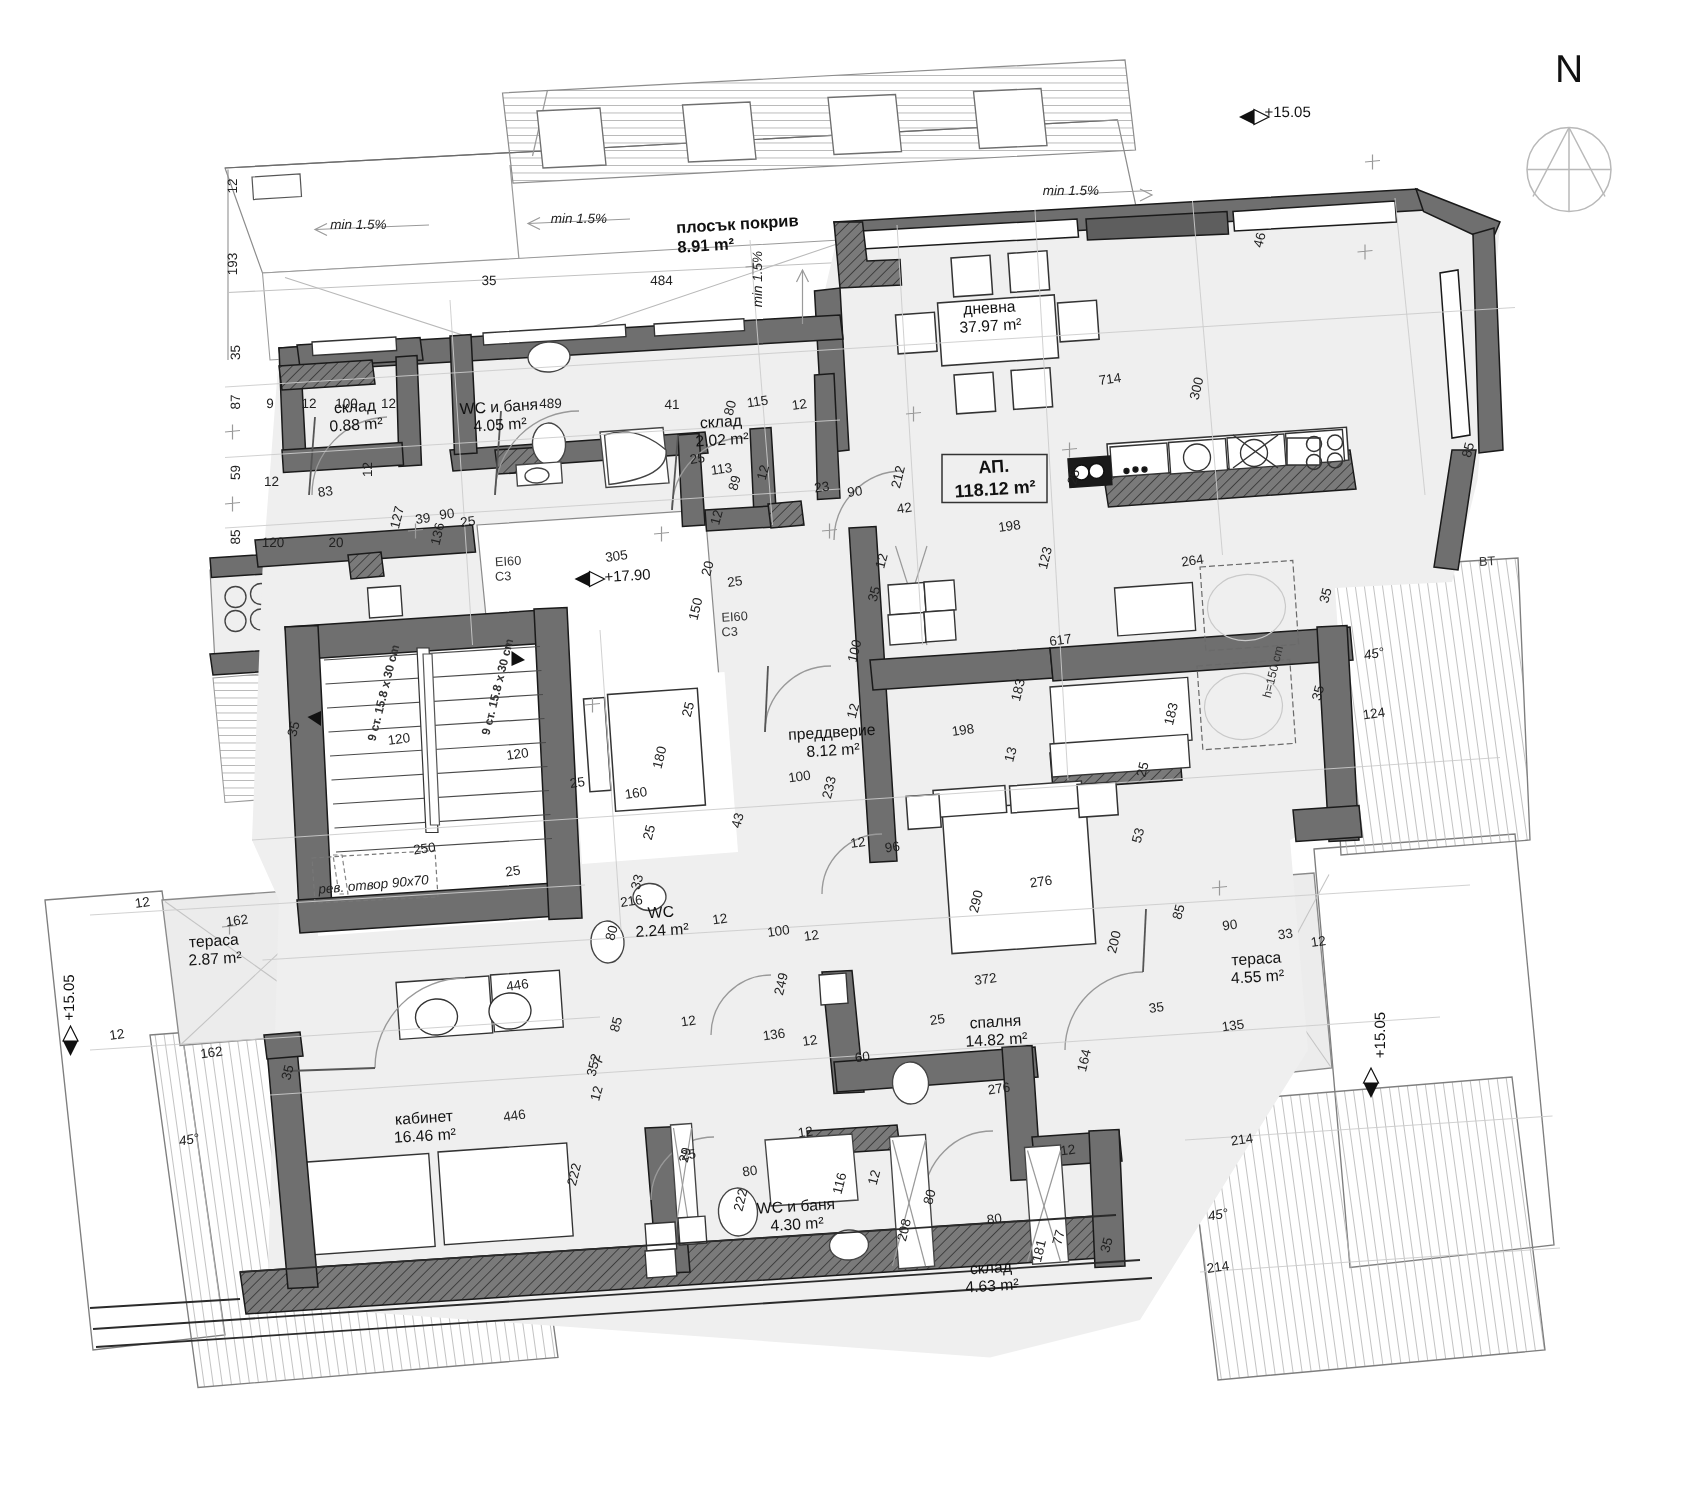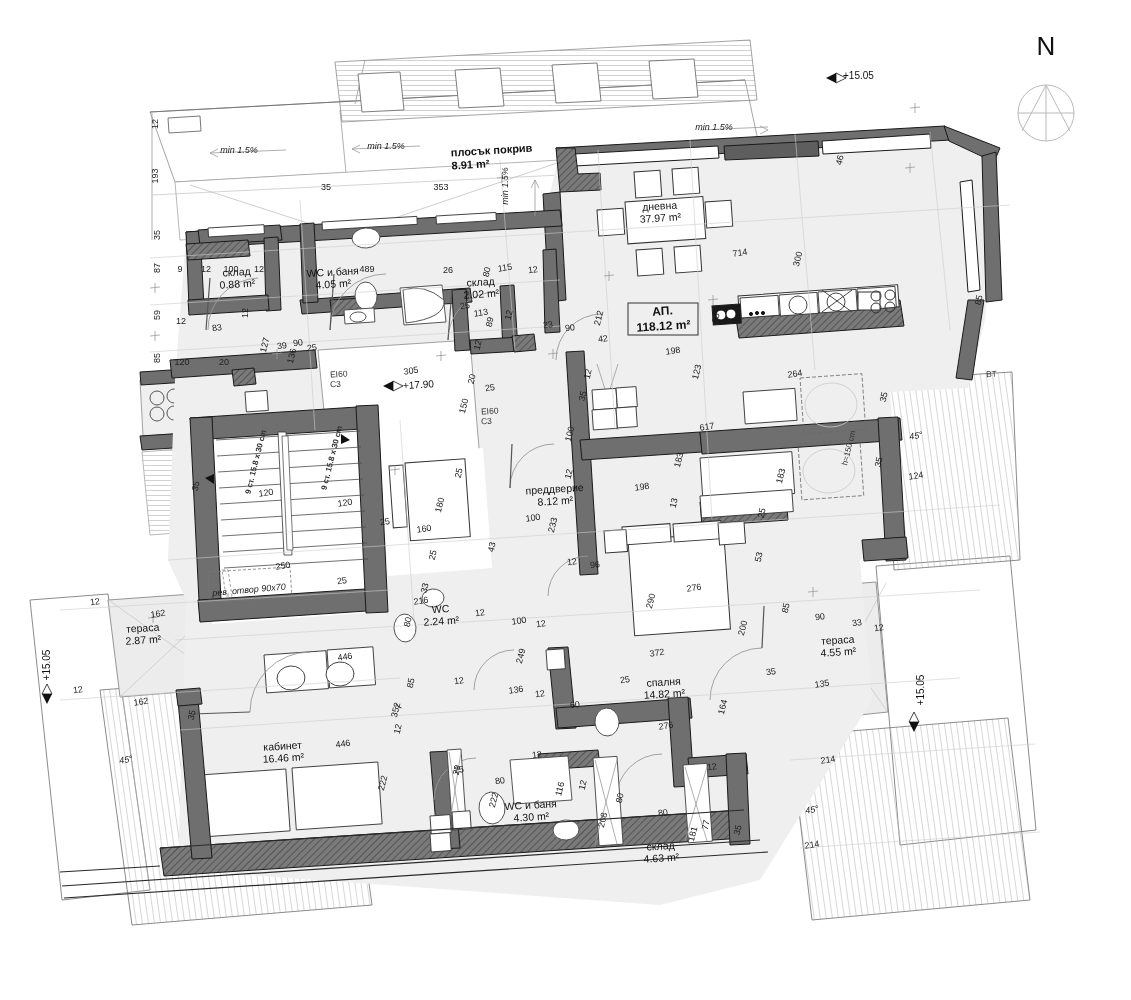--- a/index.html
+++ b/index.html
@@ -511,41 +511,41 @@
 <div class="lbl dimI" style="left:505px;top:186px;transform:translate(-50%,-50%) rotate(-90deg);">min 1.5%</div>
 <div class="lbl dimI" style="left:916px;top:436px;transform:translate(-50%,-50%) rotate(-10deg);">45°</div>
 <div class="lbl dimI" style="left:126px;top:760px;transform:translate(-50%,-50%) rotate(-10deg);">45°</div>
 <div class="lbl dimI" style="left:812px;top:810px;transform:translate(-50%,-50%) rotate(-10deg);">45°</div>
 <div class="lbl small" style="left:849px;top:448px;transform:translate(-50%,-50%) rotate(-76deg);">h=150 cm</div>
 
 <div id="dims">
       <div class="lbl dim" style="left: 155px; top: 124px; transform: translate(-50%, -50%) rotate(-90deg);">12</div>
       <div class="lbl dim" style="left: 155px; top: 176px; transform: translate(-50%, -50%) rotate(-90deg);">193</div>
       <div class="lbl dim" style="left: 326px; top: 187px; transform: translate(-50%, -50%) rotate(0deg);">35</div>
-      <div class="lbl dim" style="left: 441px; top: 187px; transform: translate(-50%, -50%) rotate(0deg);">353</div>
+      <div class="lbl dim" style="left: 441px; top: 187px; transform: translate(-50%, -50%) rotate(0deg);">484</div>
       <div class="lbl dim" style="left: 157px; top: 235px; transform: translate(-50%, -50%) rotate(-90deg);">35</div>
       <div class="lbl dim" style="left: 157px; top: 268px; transform: translate(-50%, -50%) rotate(-90deg);">87</div>
       <div class="lbl dim" style="left: 157px; top: 315px; transform: translate(-50%, -50%) rotate(-90deg);">59</div>
       <div class="lbl dim" style="left: 157px; top: 358px; transform: translate(-50%, -50%) rotate(-90deg);">85</div>
       <div class="lbl dim" style="left: 180px; top: 269px; transform: translate(-50%, -50%) rotate(0deg);">9</div>
       <div class="lbl dim" style="left: 206px; top: 269px; transform: translate(-50%, -50%) rotate(0deg);">12</div>
       <div class="lbl dim" style="left: 231px; top: 269px; transform: translate(-50%, -50%) rotate(0deg);">100</div>
       <div class="lbl dim" style="left: 259px; top: 269px; transform: translate(-50%, -50%) rotate(0deg);">12</div>
       <div class="lbl dim" style="left: 181px; top: 321px; transform: translate(-50%, -50%) rotate(0deg);">12</div>
       <div class="lbl dim" style="left: 217px; top: 328px; transform: translate(-50%, -50%) rotate(-8deg);">83</div>
       <div class="lbl dim" style="left: 182px; top: 362px; transform: translate(-50%, -50%) rotate(0deg);">120</div>
       <div class="lbl dim" style="left: 224px; top: 362px; transform: translate(-50%, -50%) rotate(0deg);">20</div>
       <div class="lbl dim" style="left: 245px; top: 313px; transform: translate(-50%, -50%) rotate(-90deg);">12</div>
       <div class="lbl dim" style="left: 265px; top: 345px; transform: translate(-50%, -50%) rotate(-76deg);">127</div>
       <div class="lbl dim" style="left: 282px; top: 346px; transform: translate(-50%, -50%) rotate(-8deg);">39</div>
       <div class="lbl dim" style="left: 292px; top: 356px; transform: translate(-50%, -50%) rotate(-76deg);">136</div>
       <div class="lbl dim" style="left: 298px; top: 343px; transform: translate(-50%, -50%) rotate(-8deg);">90</div>
       <div class="lbl dim" style="left: 312px; top: 348px; transform: translate(-50%, -50%) rotate(-8deg);">25</div>
       <div class="lbl dim" style="left: 367px; top: 269px; transform: translate(-50%, -50%) rotate(0deg);">489</div>
-      <div class="lbl dim" style="left: 448px; top: 270px; transform: translate(-50%, -50%) rotate(0deg);">26</div>
+      <div class="lbl dim" style="left: 448px; top: 270px; transform: translate(-50%, -50%) rotate(0deg);">41</div>
       <div class="lbl dim" style="left: 487px; top: 272px; transform: translate(-50%, -50%) rotate(-76deg);">80</div>
       <div class="lbl dim" style="left: 505px; top: 268px; transform: translate(-50%, -50%) rotate(-8deg);">115</div>
       <div class="lbl dim" style="left: 533px; top: 270px; transform: translate(-50%, -50%) rotate(-8deg);">12</div>
       <div class="lbl dim" style="left: 465px; top: 306px; transform: translate(-50%, -50%) rotate(-8deg);">25</div>
       <div class="lbl dim" style="left: 481px; top: 313px; transform: translate(-50%, -50%) rotate(-8deg);">113</div>
       <div class="lbl dim" style="left: 490px; top: 322px; transform: translate(-50%, -50%) rotate(-76deg);">89</div>
       <div class="lbl dim" style="left: 509px; top: 315px; transform: translate(-50%, -50%) rotate(-76deg);">12</div>
       <div class="lbl dim" style="left: 478px; top: 345px; transform: translate(-50%, -50%) rotate(-76deg);">12</div>
       <div class="lbl dim" style="left: 548px; top: 325px; transform: translate(-50%, -50%) rotate(-8deg);">23</div>
       <div class="lbl dim" style="left: 570px; top: 328px; transform: translate(-50%, -50%) rotate(-8deg);">90</div>

